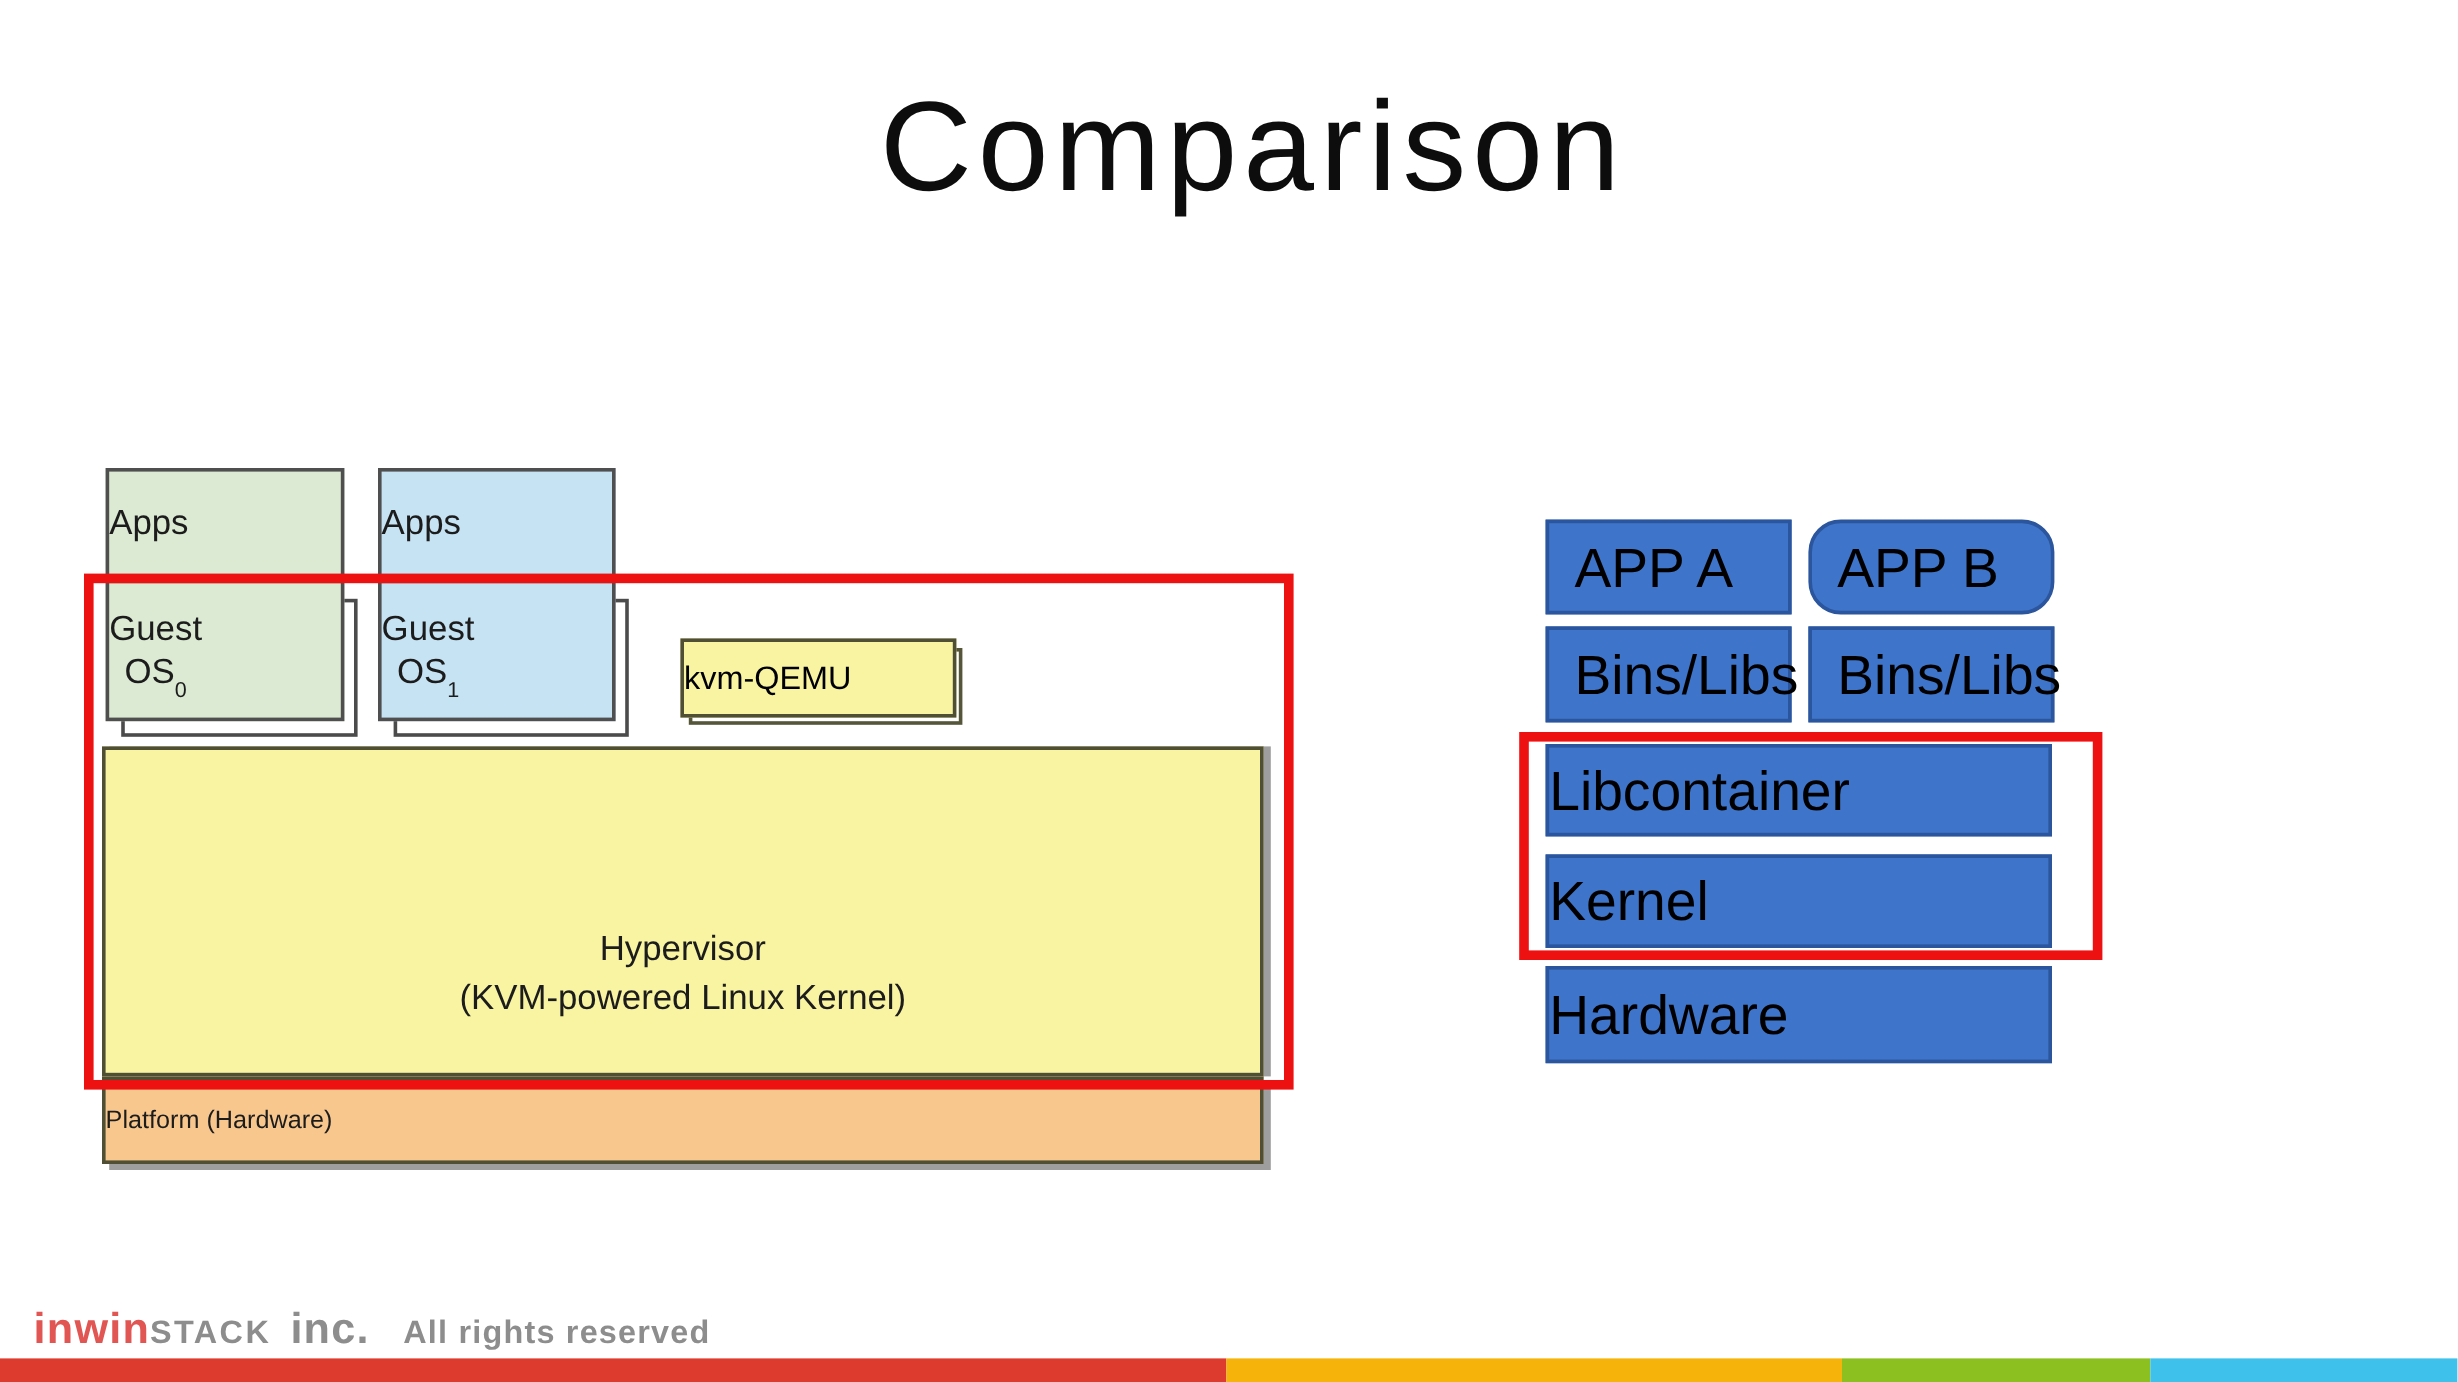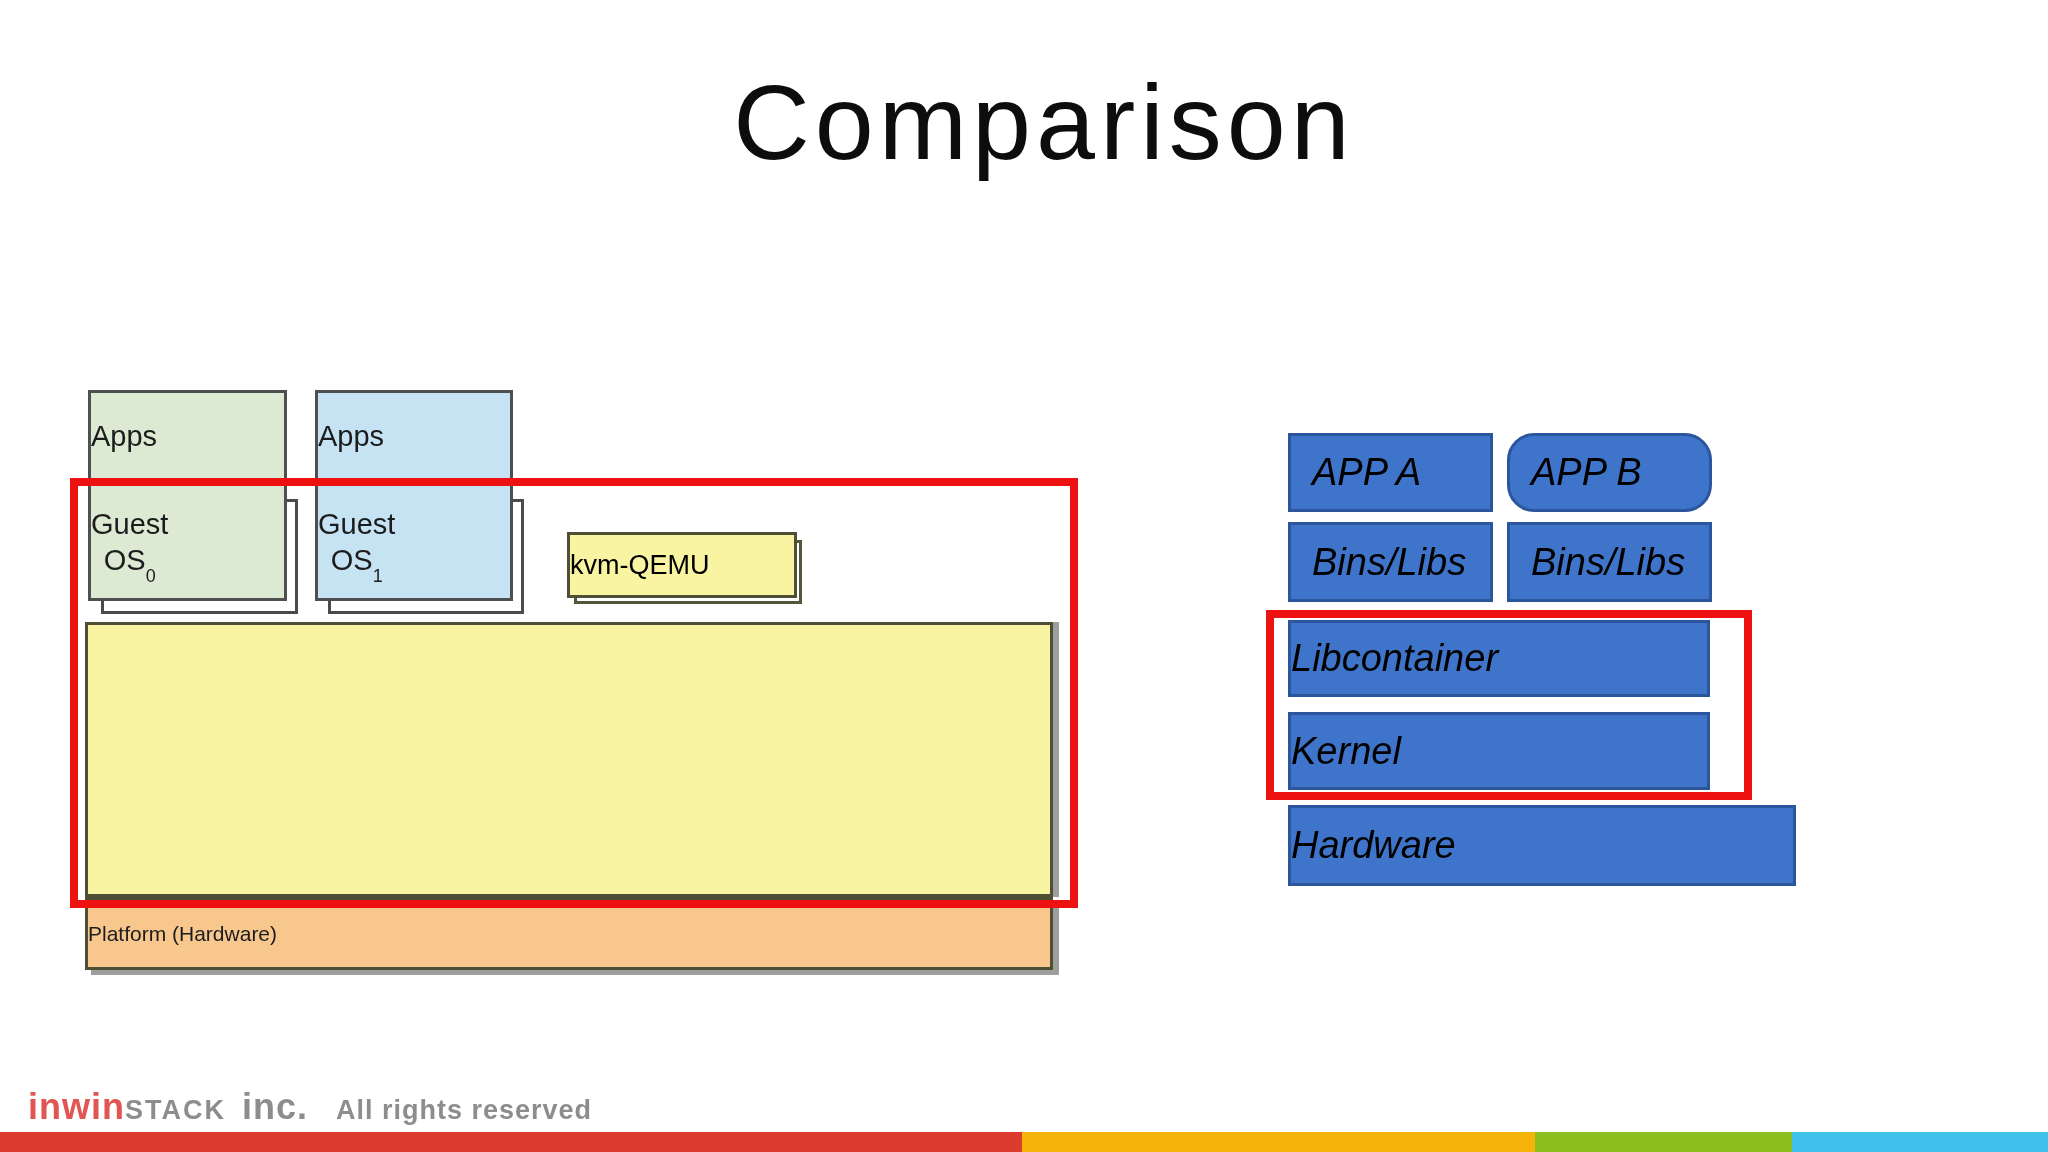--- a/index.html
+++ b/index.html
@@ -39,29 +39,29 @@
     border:4px dashed var(--dash-border);display:flex;align-items:center;justify-content:center;
     font-size:27px;color:var(--left-text);}
   #hyp-label{position:absolute;left:0;right:0;top:146px;text-align:center;
     font-size:29px;line-height:1.4;color:var(--left-text);}
   #platform{left:85px;top:897px;width:968px;height:73px;background:var(--orange-fill);
     border:3px solid var(--yellow-border);box-shadow:6px 5px 0 #9e9e9e;
     font-size:21px;color:var(--left-text);}
   sub{font-size:0.62em;position:relative;top:0.28em;line-height:0;}
   
   .cbox{background:var(--container-blue);border:3px solid var(--container-border);
-    color:#000;font-size:38px;font-style:italic;}
+    color:#000;font-size:46px;}
   .cbox.small{justify-content:flex-start;padding-left:21px;}
   #app-a{left:1288px;top:433px;width:205px;height:79px;}
   #app-b{left:1507px;top:433px;width:205px;height:79px;border-radius:27px;}
   #bins-a{left:1288px;top:522px;width:205px;height:80px;}
   #bins-b{left:1507px;top:522px;width:205px;height:80px;}
   #libcontainer{left:1288px;top:620px;width:422px;height:77px;}
   #hostos{left:1288px;top:712px;width:422px;height:78px;}
-  #hardware{left:1288px;top:805px;width:508px;height:81px;}
+  #hardware{left:1288px;top:805px;width:422px;height:81px;}
   
   .hl{position:absolute;box-sizing:border-box;border:8px solid var(--highlight-red);z-index:20;background:transparent;}
   #hl-left{left:70px;top:478px;width:1008px;height:430px;}
   #hl-right{left:1266px;top:610px;width:486px;height:190px;}
   
   .footer-logo{position:absolute;left:28px;top:1086px;display:flex;align-items:baseline;white-space:nowrap;}
   .logo-inwin{font-size:36px;font-weight:bold;color:var(--logo-red);letter-spacing:1px;}
   .logo-stack{font-size:27px;font-weight:bold;color:var(--logo-gray);letter-spacing:2px;}
   .logo-inc{font-size:36px;font-weight:bold;color:var(--logo-gray);margin-left:16px;letter-spacing:1px;}
   .logo-rights{font-size:27px;font-weight:bold;color:var(--logo-gray);margin-left:28px;letter-spacing:1px;}
@@ -89,20 +89,24 @@
 </div>
 <div class="abox kbox bluefill ghost" id="guest1">
   <span><span>Guest</span><br><span>OS</span><sub>1</sub></span>
 </div>
 
 <div class="abox ghost-sm" id="kvm-qemu">
   <span>kvm-QEMU</span>
 </div>
 
 <div class="abox" id="hypervisor">
+  <div id="hyp-label">
+    <span>Hypervisor</span><br>
+    <span>(KVM-powered Linux Kernel)</span>
+  </div>
 </div>
 
 <div class="abox" id="platform">
   <span>Platform (Hardware)</span>
 </div>
 
 <div class="abox cbox small" id="app-a">
   <span>APP A</span>
 </div>
 <div class="abox cbox small" id="app-b">

